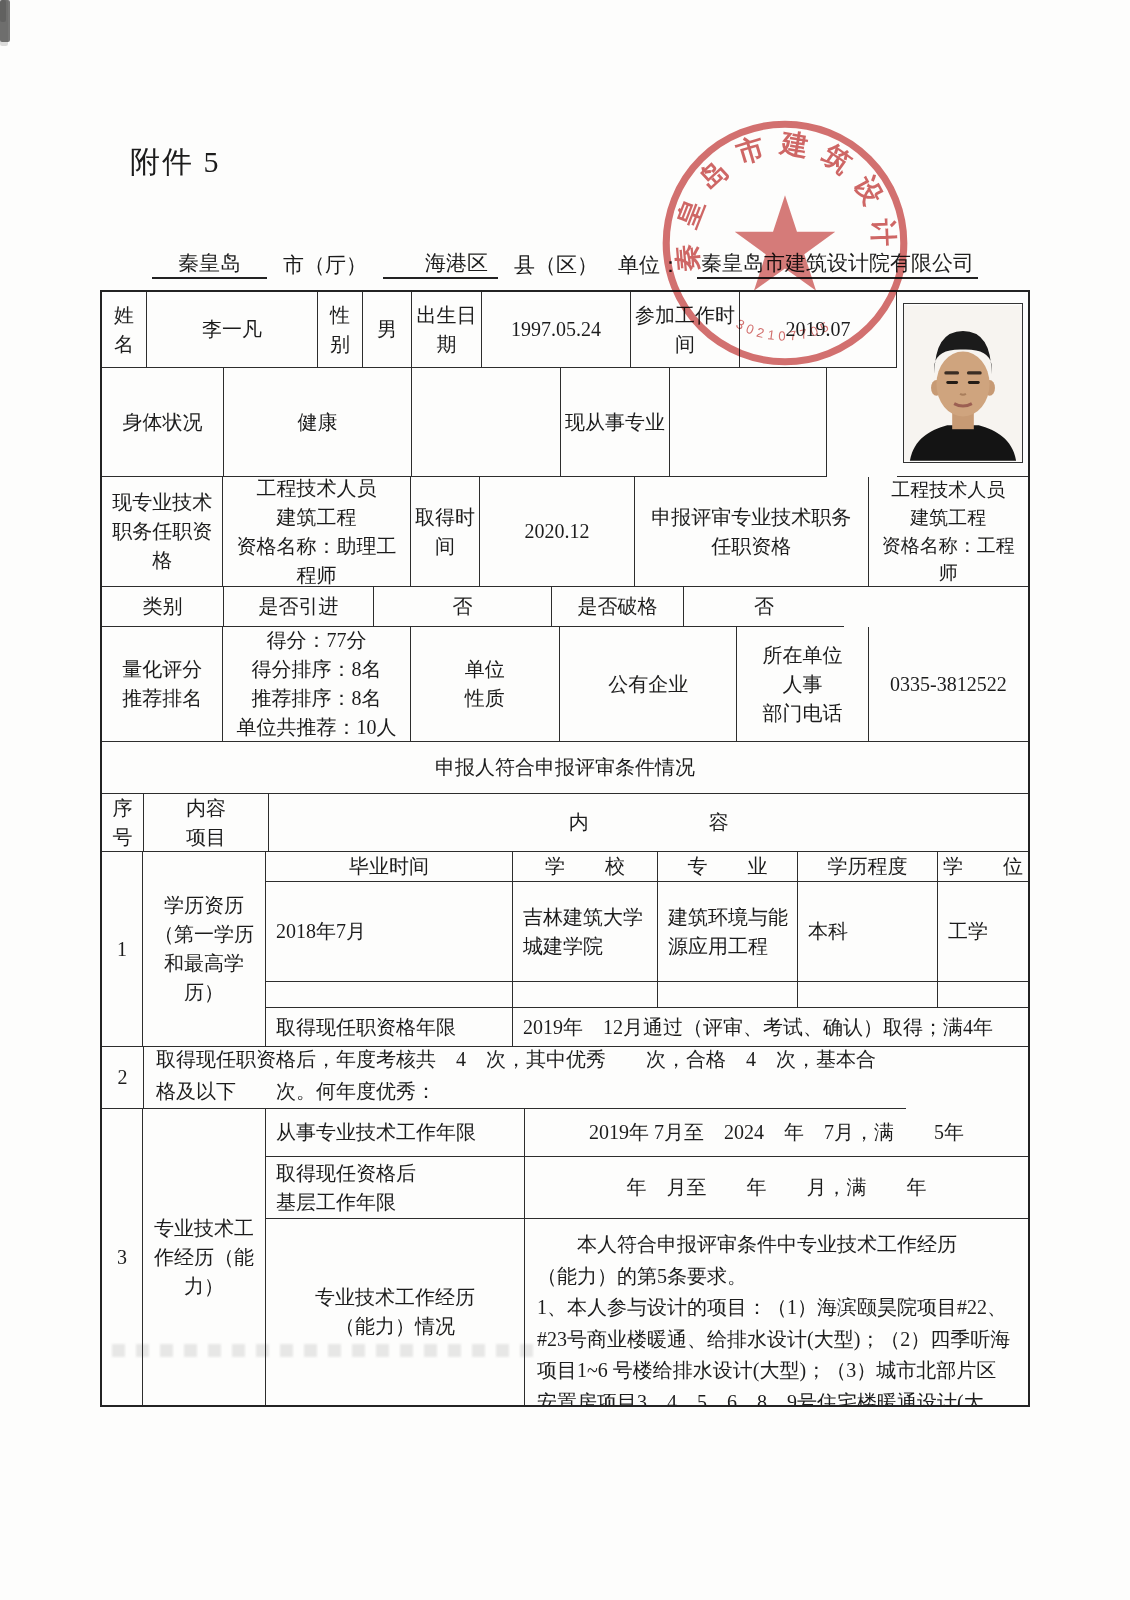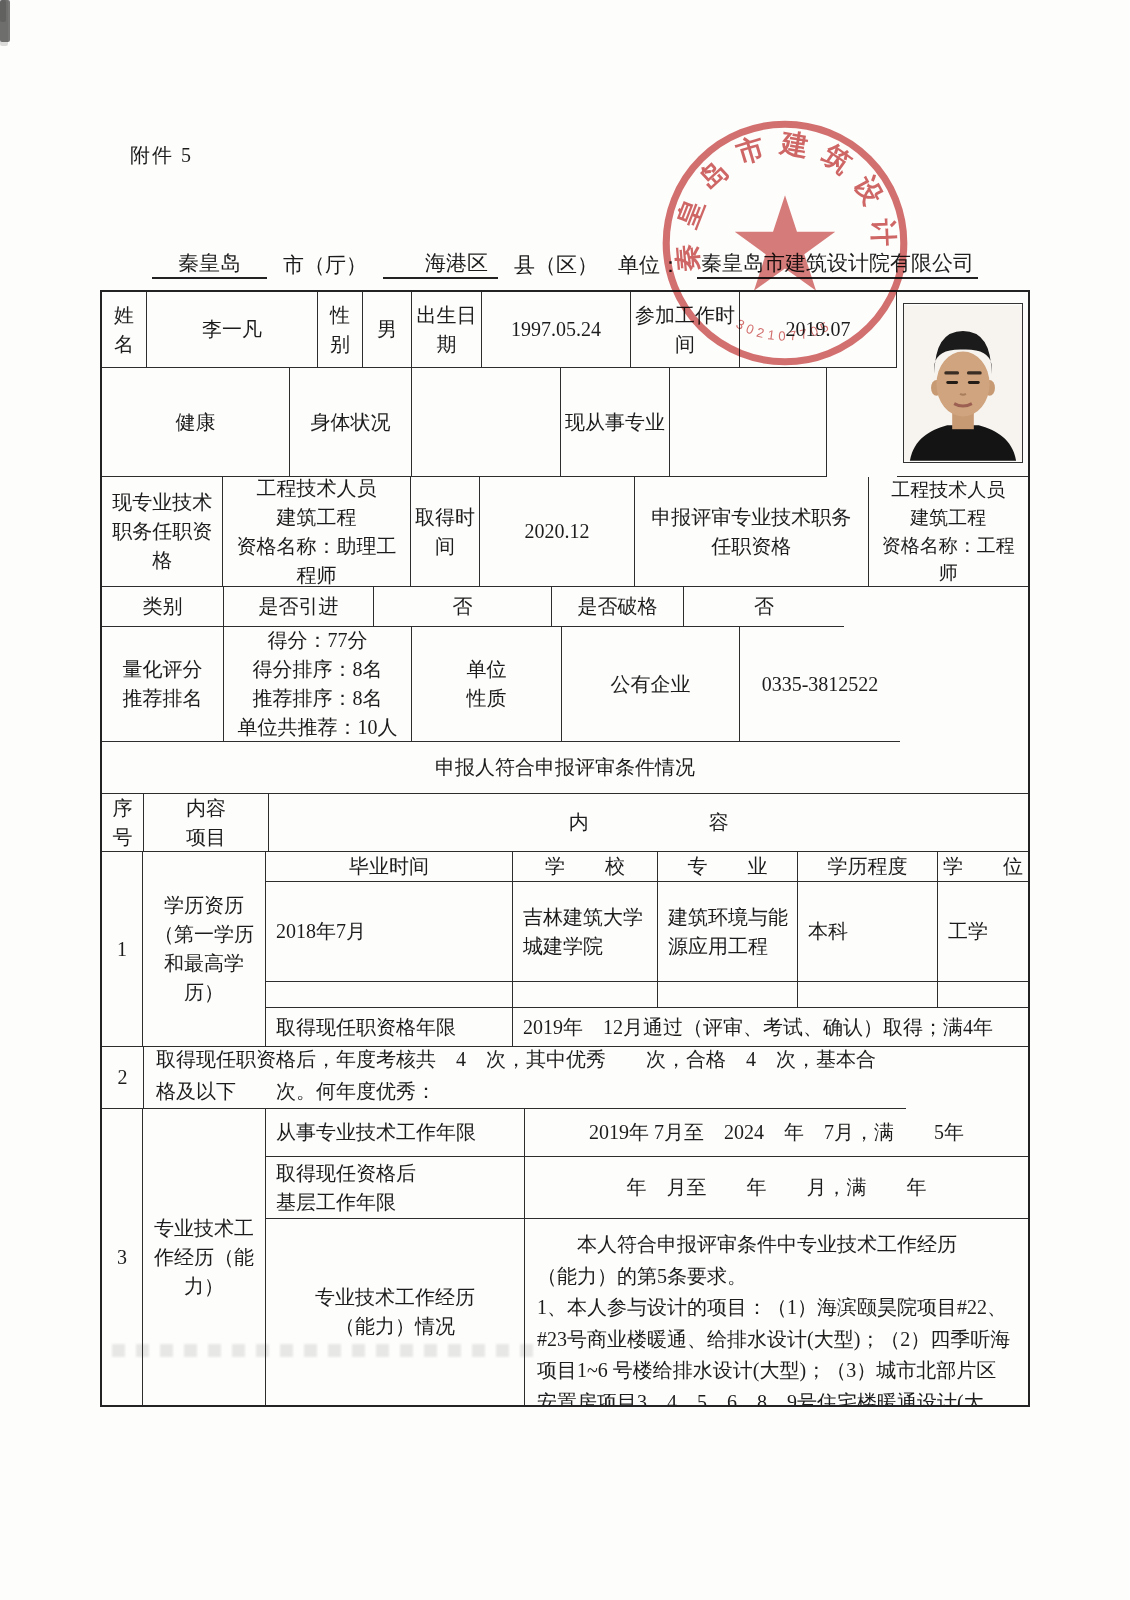--- a/index.html
+++ b/index.html
@@ -6,21 +6,21 @@
   .sheet{position:relative;width:1130px;height:1600px;background:#fdfdfc;margin:0 auto;
          font-family:"Liberation Serif","DejaVu Serif",serif;color:#1c1c1c;overflow:hidden;}
   
   .speck{position:absolute;background:#4a4a4a;border-radius:2px;}
   .speck.s1{left:0;top:2;width:10px;height:42px;opacity:.75;}
   .speck.s2{left:0;top:58;width:6px;height:22px;opacity:.35;}
   .speck.s3{left:0;top:1312;width:8px;height:46px;opacity:.18;}
   .ghost{position:absolute;left:112px;top:1344px;width:430px;height:13px;opacity:.5;
          background:repeating-linear-gradient(90deg,rgba(130,130,130,.35) 0 13px,transparent 13px 24px);
          filter:blur(1.2px);}
-  .attachment{position:absolute;left:130px;top:142px;font-size:20px;letter-spacing:2px;}
+  .attachment{position:absolute;left:130px;top:142px;font-size:30px;letter-spacing:2px;}
   .title{position:absolute;left:0;top:200px;width:1130px;text-align:center;
          font-family:"Liberation Sans","DejaVu Sans",sans-serif;font-weight:bold;
          font-size:29px;letter-spacing:1px;}
   .subtitle{position:absolute;left:100px;top:249px;width:930px;display:flex;
             justify-content:center;align-items:flex-end;font-size:21px;gap:12px;white-space:nowrap;}
   .u{border-bottom:2px solid #222;text-align:center;}
   .u.city{padding:0 26px;}
   .u.county{padding:0 10px 0 42px;}
   .u.unit{padding:0 4px;}
   .plain{padding:0 4px;}
@@ -72,22 +72,22 @@
           <div class="fc" style="width:45px">姓名</div>
           <div class="fc" style="width:171px">李一凡</div>
           <div class="fc" style="width:45px">性别</div>
           <div class="fc" style="width:49px">男</div>
           <div class="fc" style="width:70px">出生日期</div>
           <div class="fc" style="width:149px">1997.05.24</div>
           <div class="fc" style="width:109px">参加工作时间</div>
           <div class="fc" style="width:157px">2019.07</div>
         </div>
         <div class="fr" style="height:111px">
+          <div class="fc" style="width:122px">身体状况</div>
           <div class="fc" style="width:188px">健康</div>
-          <div class="fc" style="width:122px">身体状况</div>
           <div class="fc" style="width:149px"></div>
           <div class="fc" style="width:109px">现从事专业</div>
           <div class="fc" style="width:157px"></div>
         </div>
       </div>
       <div class="fc noR photobox" style="width:135px">
         <svg class="photoframe" width="118" height="158" viewBox="0 0 120 158">
           <rect x="0" y="0" width="120" height="158" fill="#f7f4f0"></rect>
           <path d="M6,158 C10,136 26,127 44,122 L76,122 C94,127 110,136 114,158 Z" fill="#141414"></path>
           <rect x="49" y="100" width="22" height="26" fill="#c79a74"></rect>
@@ -130,20 +130,23 @@
     <div class="fr" style="height:115px">
       <div class="fc pre" style="width:122px">量化评分
 推荐排名</div>
       <div class="fc pre" style="width:188px">得分：77分
 得分排序：8名
 推荐排序：8名
 单位共推荐：10人</div>
       <div class="fc pre" style="width:150px">单位
 性质</div>
       <div class="fc" style="width:178px">公有企业</div>
+      <div class="fc pre" style="width:132px">所在单位
+人事
+部门电话</div>
       <div class="fc noR" style="width:160px">0335-3812522</div>
     </div>
 
     <div class="fr" style="height:52px">
       <div class="fc noR" style="width:930px">申报人符合申报评审条件情况</div>
     </div>
 
     <div class="fr" style="height:58px">
       <div class="fc" style="width:42px">序号</div>
       <div class="fc pre" style="width:126px">内容

